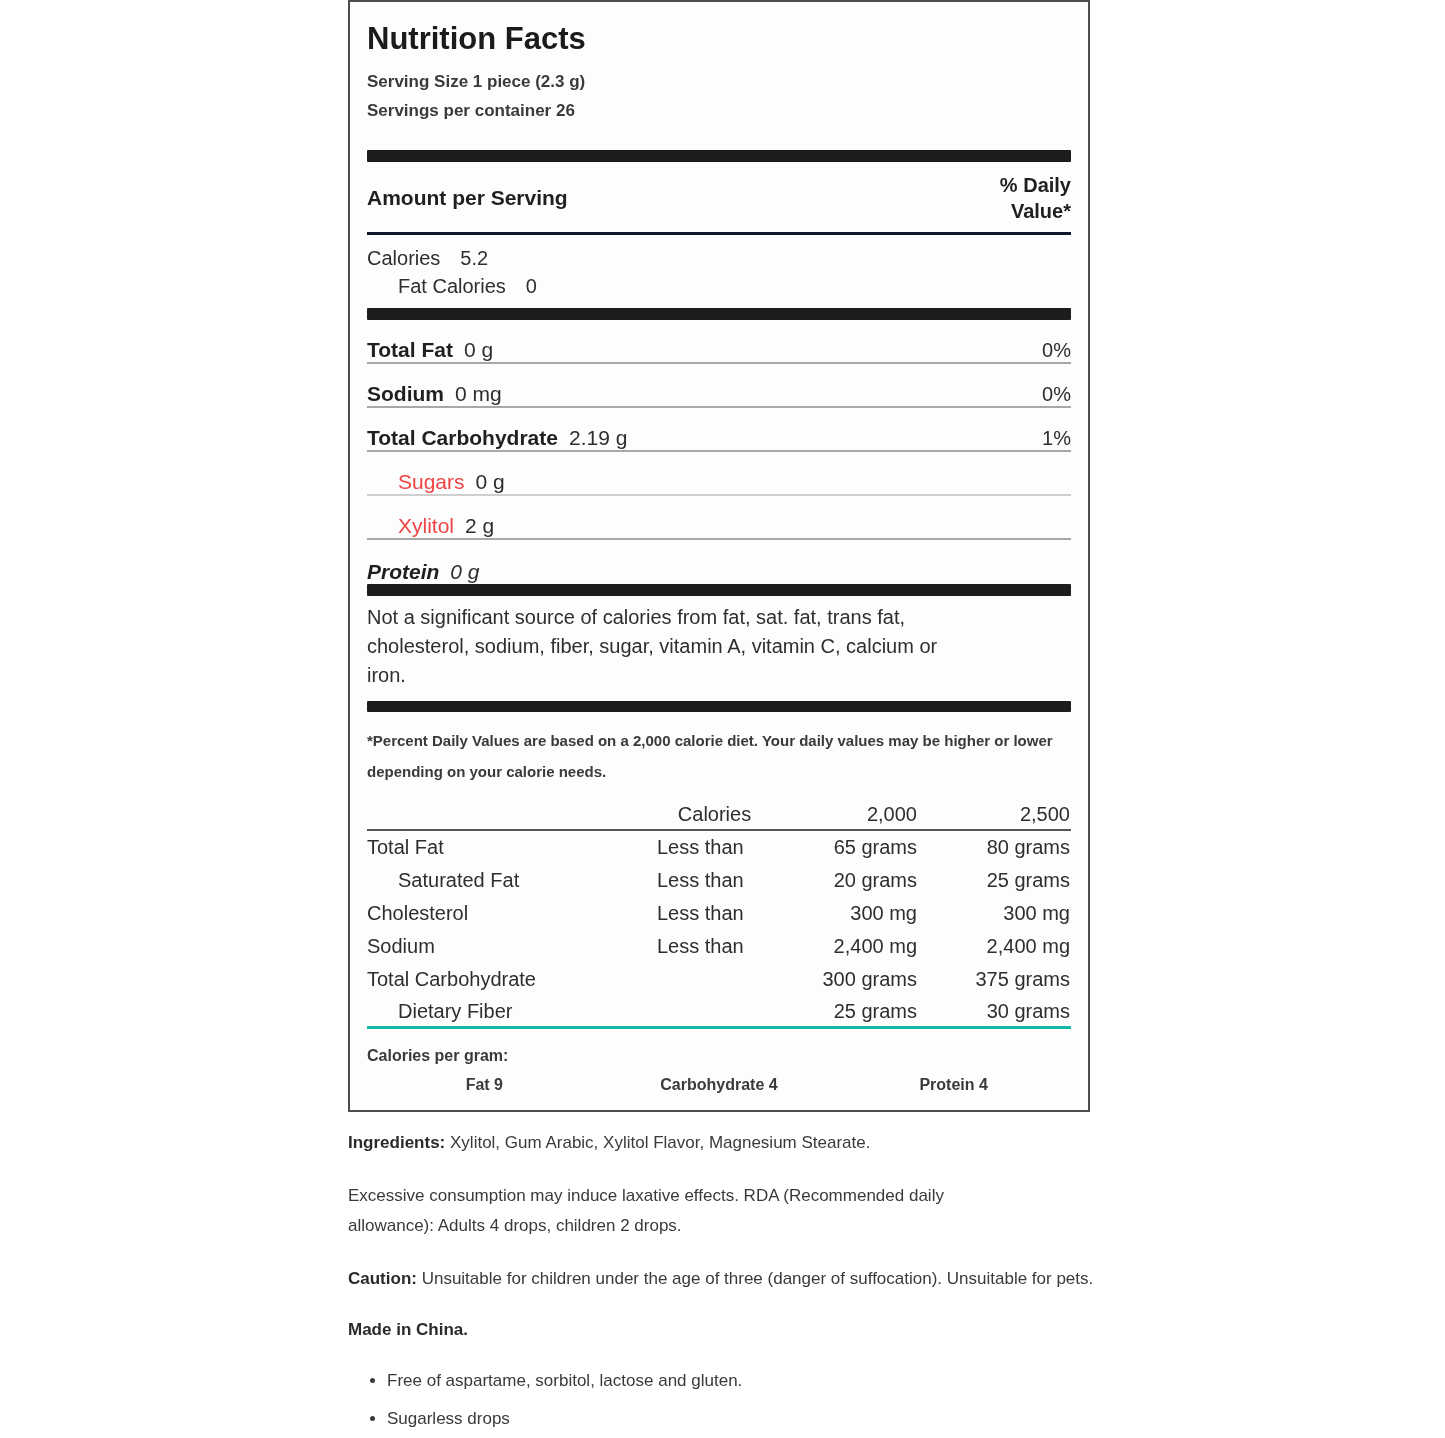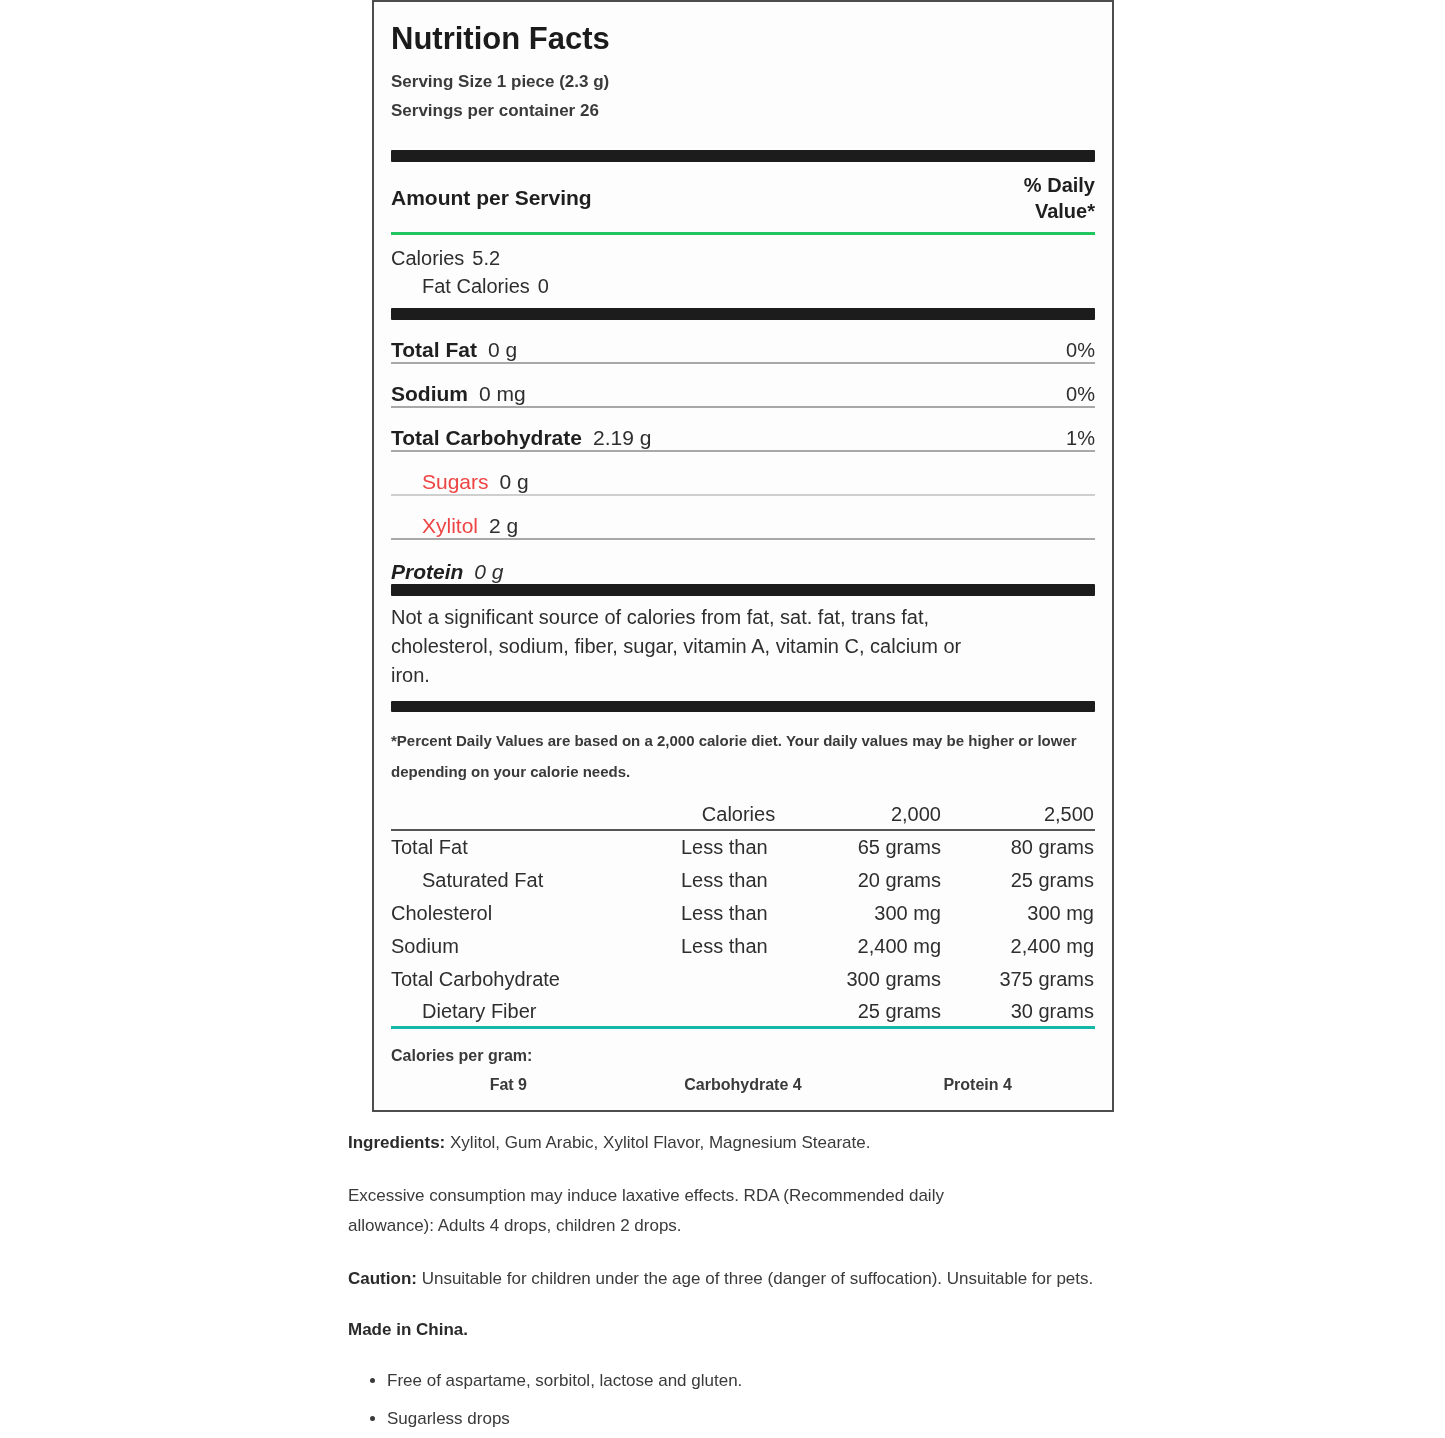--- a/index.html
+++ b/index.html
@@ -7,21 +7,21 @@
   body {
     width: 1445px; height: 1438px;
     position: relative;
     font-family: "Liberation Sans", sans-serif;
     color: #2a2a2a;
   }
 
   
   .nf-box {
     position: absolute;
-    left: 372px; top: 0px;
+    left: 348px; top: 0px;
     width: 742px; height: 1112px;
     border: 2px solid #4d4d4d;
     padding: 16px 17px 0 17px;
     background: #fdfdfd;
     overflow: hidden;
   }
   .nf-title {
     font-size: 31px; font-weight: bold; color: #1b1b1b;
     line-height: 38px; margin-top: 2px; letter-spacing: 0px;
   }
@@ -30,30 +30,30 @@
     line-height: 29px;
   }
   .serving-block { margin-top: 9px; }
   .bar {
     height: 12px; background: #1c1c1c; border-radius: 1px;
   }
   .bar-1 { margin-top: 25px; }
   .aps-row {
     display: flex; justify-content: space-between; align-items: center;
     padding: 10px 0 8px 0;
-    border-bottom: 3px solid #22c55e;
+    border-bottom: 3px solid #0f172a;
   }
   .aps-left { font-size: 21px; font-weight: bold; color: #1f1f1f; }
   .dv-head {
     font-size: 20px; font-weight: bold; color: #1f1f1f;
     width: 100px; text-align: right; line-height: 26px;
   }
   .cal-block { padding: 9px 0 8px 0; }
   .cal-line { font-size: 20px; color: #2e2e2e; line-height: 28px; }
-  .cal-line .amt { margin-left: 8px; }
+  .cal-line .amt { margin-left: 20px; }
   .indent-30 { padding-left: 31px; }
 
   .nrow {
     height: 44px;
     display: flex; justify-content: space-between; align-items: flex-end;
     border-bottom: 2px solid #a8a8a8;
     font-size: 21px; color: #2e2e2e;
   }
   .nrow .nname { font-weight: bold; color: #1f1f1f; }
   .nrow.plain .nname { font-weight: normal; color: #ef4444; }

